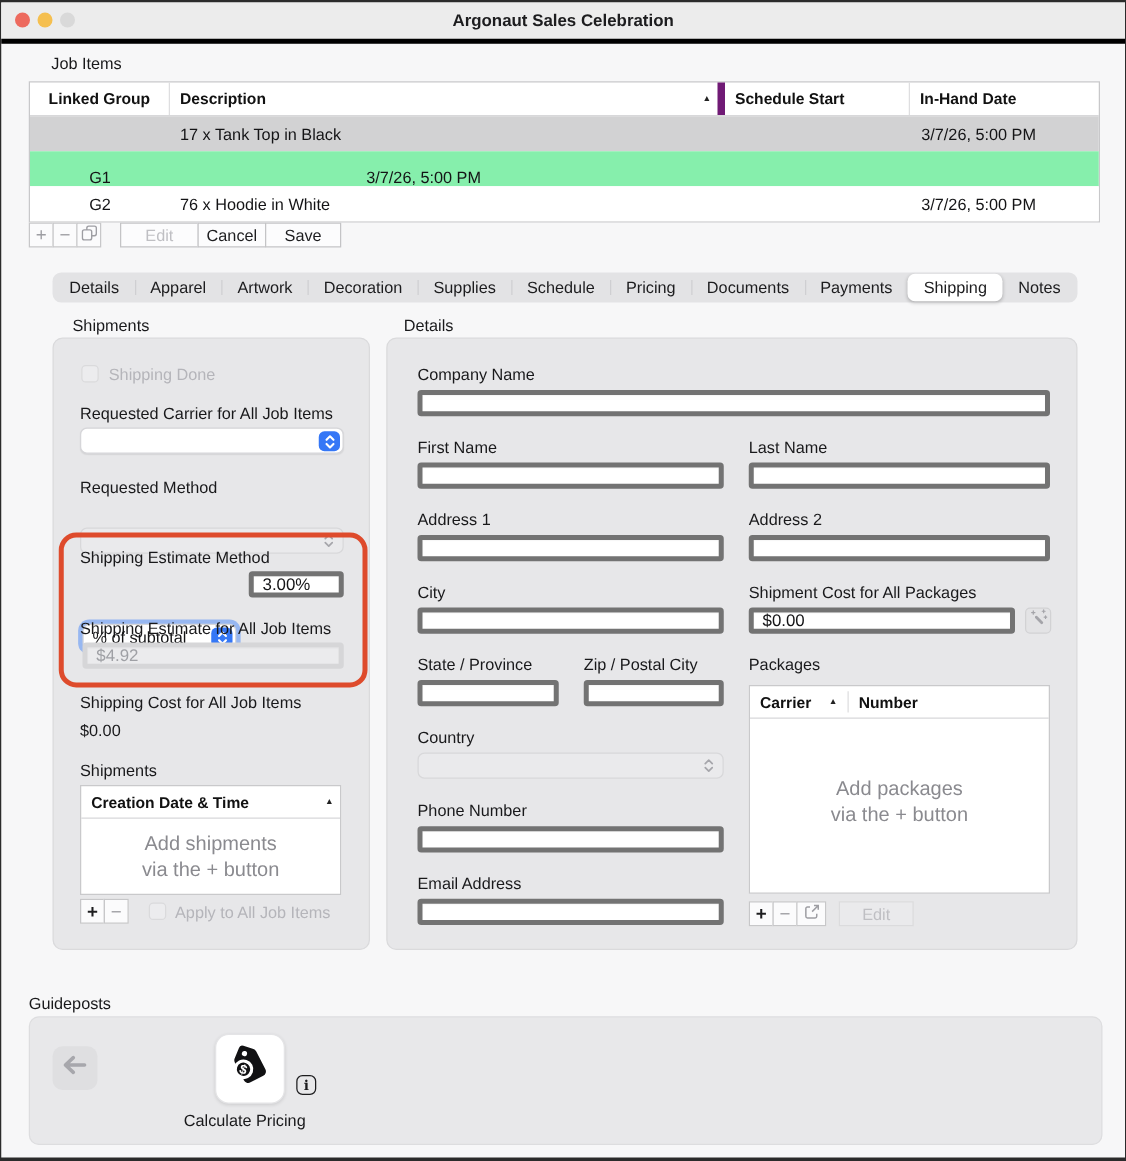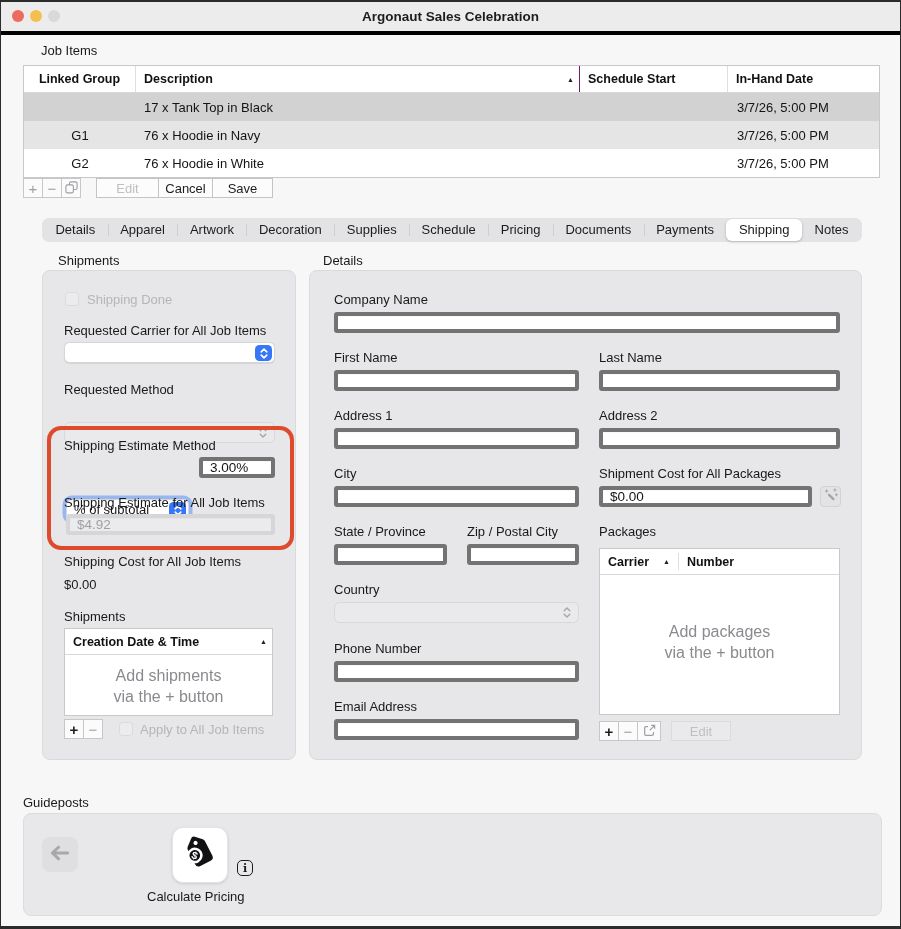--- a/index.html
+++ b/index.html
@@ -22,27 +22,27 @@
   .light.gray{left:47px;background:#d9d9d9;}
   .wtitle{position:absolute;top:7px;left:0;right:0;text-align:center;font-size:13.5px;font-weight:bold;color:#1d1d1f;}
   
   .lbl{font-size:13px;color:#19191b;white-space:nowrap;}
   .lbl.dim{color:#b5b5ba;}
   
   .jtable{left:22px;top:63px;width:855px;background:#fff;border:1px solid #c8c8ca;}
   .jhead{display:flex;height:26px;align-items:center;font-size:12.5px;font-weight:bold;color:#111;border-bottom:1px solid #d8d8da;}
   .jhead .hc{height:100%;display:flex;align-items:center;box-sizing:border-box;}
   .hc.c1{width:112px;justify-content:center;border-right:1px solid #dedee0;}
-  .hc.c2{width:444px;padding-left:8px;border-right:1px solid #701a75;}
+  .hc.c2{width:444px;padding-left:8px;border-right:6px solid #701a75;}
   .hc.c3{width:148px;padding-left:8px;border-right:1px solid #dedee0;}
   .hc.c4{width:143px;padding-left:8px;}
   .sortglyph{margin-left:auto;margin-right:5px;font-size:7px;color:#222;}
   .jrow{display:flex;height:28px;align-items:center;font-size:13px;color:#141416;background:#fff;}
   .jrow.selected{background:#d2d2d3;}
-  .jrow.alt{background:#e5e5e5;}
+  .jrow.alt{background:#86efac;align-items:flex-end;}
   .jrow .rc{box-sizing:border-box;}
   .rc.c1{width:112px;text-align:center;}
   .rc.c2{width:444px;padding-left:8px;}
   .rc.c3{width:148px;padding-left:8px;}
   .rc.c4{width:143px;padding-left:9px;}
   
   .sqbtn{box-sizing:border-box;width:20px;height:20px;border:1px solid #c7c7c9;background:#fbfbfc;
          display:flex;align-items:center;justify-content:center;font-size:15px;color:#9e9ea3;}
   .sqbtn.dark{color:#1d1d1f;font-weight:600;}
   .sqbtn + .sqbtn{margin-left:-1px;}
@@ -126,21 +126,20 @@
         </div>
     </div>
     <div class="jrow selected">
       <div class="rc c1"></div>
       <div class="rc c2">17 x Tank Top in Black</div>
       <div class="rc c3"></div>
       <div class="rc c4">3/7/26, 5:00 PM</div>
     </div>
     <div class="jrow alt">
       <div class="rc c1">G1</div>
-      <div class="rc c2">76 x Hoodie in Navy</div>
       <div class="rc c3"></div>
       <div class="rc c4">3/7/26, 5:00 PM</div>
     </div>
     <div class="jrow">
       <div class="rc c1">G2</div>
       <div class="rc c2">76 x Hoodie in White</div>
       <div class="rc c3"></div>
       <div class="rc c4">3/7/26, 5:00 PM</div>
     </div>
   </div>

